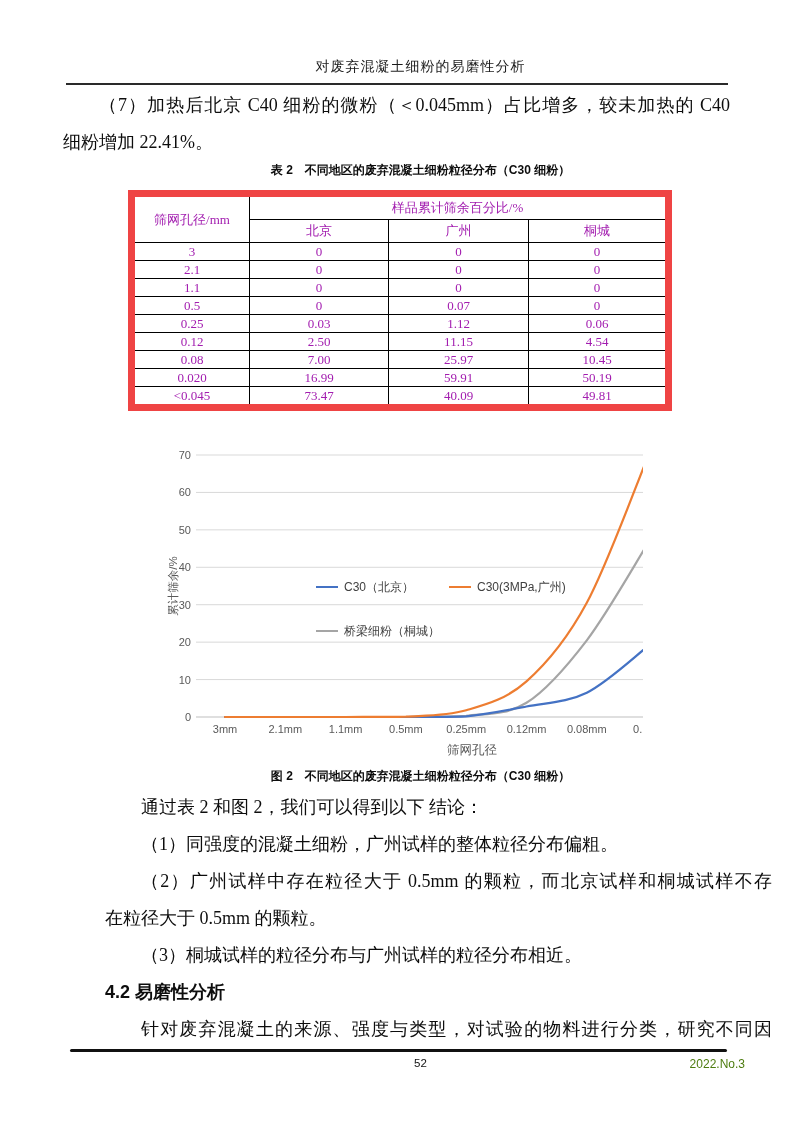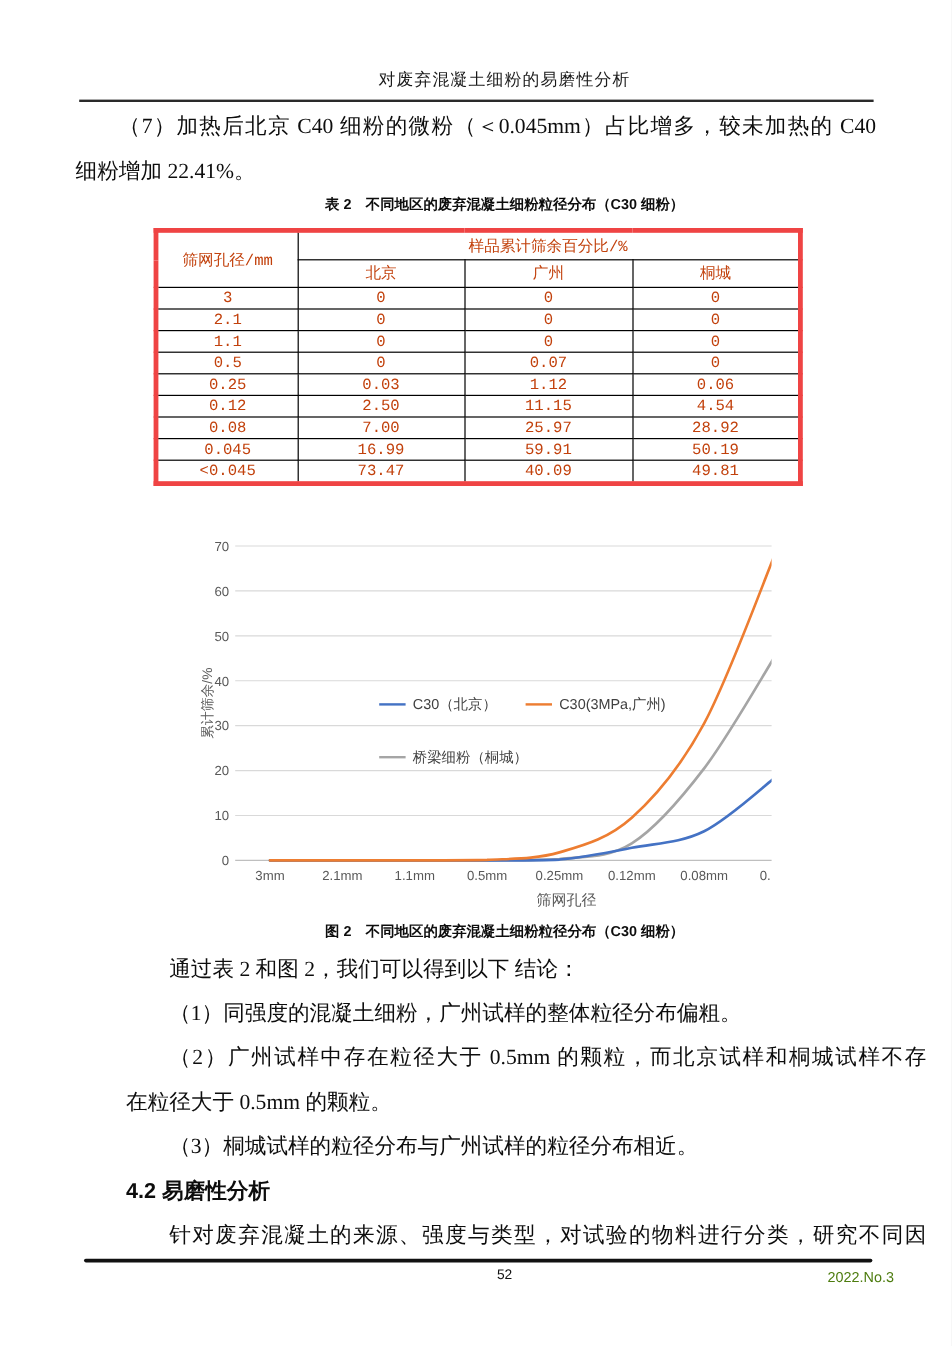--- a/index.html
+++ b/index.html
@@ -26,21 +26,21 @@
   
   .caption{
     position:absolute;left:0;width:100%;text-align:center;
     font-family:"Liberation Sans","DejaVu Sans",sans-serif;font-weight:bold;
     font-size:12px;color:#0d0d0d;
   }
 
   
   .data-table{
     position:absolute;top:190px;left:128px;border-collapse:collapse;
-    font-size:13px;color:#c2410c;table-layout:fixed;border:4px solid #ef4444;font-family:Liberation Mono, monospace;
+    font-size:13px;color:#a21caf;table-layout:fixed;border:7px solid #ef4444;
   }
   .data-table td,.data-table th{
     border:1px solid #000;text-align:center;vertical-align:middle;
     padding:0;font-weight:normal;overflow:hidden;white-space:nowrap;
   }
   .data-table th{height:22px;}
   .data-table td{height:17px;}
 
   
   .chart{position:absolute;top:446px;left:166px;width:477px;height:316px;overflow:hidden;background:#fff;}
@@ -131,24 +131,24 @@
         <tr>
           <td>0.12</td>
           <td>2.50</td>
           <td>11.15</td>
           <td>4.54</td>
         </tr>
         <tr>
           <td>0.08</td>
           <td>7.00</td>
           <td>25.97</td>
-          <td>28.92</td>
-        </tr>
-        <tr>
-          <td>0.045</td>
+          <td>10.45</td>
+        </tr>
+        <tr>
+          <td>0.020</td>
           <td>16.99</td>
           <td>59.91</td>
           <td>50.19</td>
         </tr>
         <tr>
           <td>&lt;0.045</td>
           <td>73.47</td>
           <td>40.09</td>
           <td>49.81</td>
         </tr>
@@ -180,21 +180,21 @@
         <text x="300.2" y="287" text-anchor="middle" fill="#595959" font-size="11px" font-family="&quot;Liberation Sans&quot;,&quot;DejaVu Sans&quot;,sans-serif">0.25mm</text>
         <text x="360.5" y="287" text-anchor="middle" fill="#595959" font-size="11px" font-family="&quot;Liberation Sans&quot;,&quot;DejaVu Sans&quot;,sans-serif">0.12mm</text>
         <text x="420.79999999999995" y="287" text-anchor="middle" fill="#595959" font-size="11px" font-family="&quot;Liberation Sans&quot;,&quot;DejaVu Sans&quot;,sans-serif">0.08mm</text>
         <text x="467.09999999999997" y="287" text-anchor="start" fill="#595959" font-size="11px" font-family="&quot;Liberation Sans&quot;,&quot;DejaVu Sans&quot;,sans-serif">0.</text>
         <text x="306" y="308" text-anchor="middle" fill="#595959" font-size="12.5px" font-family="&quot;Liberation Sans&quot;,&quot;DejaVu Sans&quot;,sans-serif">筛网孔径</text>
         <text transform="translate(11,140) rotate(-90)" text-anchor="middle" fill="#595959" font-size="11.5px" font-family="&quot;Liberation Sans&quot;,&quot;DejaVu Sans&quot;,sans-serif">累计筛余/%</text>
         <path d="M59,271C69.0,271.0 99.2,271.0 119.3,271.0C139.4,271.0 159.5,271.0 179.6,271.0C199.7,271.0 219.8,271.0 239.9,271.0C260.0,270.8 280.1,271.0 300.2,269.9C320.3,267.5 340.4,269.4 360.5,256.8C380.6,244.2 400.7,220.6 420.8,194.3C440.9,167.9 471.0,114.7 481.1,98.8" fill="none" stroke="#A5A5A5" stroke-width="2.2" stroke-linejoin="round" stroke-linecap="round"></path>
         <path d="M59,271C69.0,271.0 99.2,271.0 119.3,271.0C139.4,271.0 159.5,271.0 179.6,271.0C199.7,271.0 219.8,271.0 239.9,271.0C260.0,270.9 280.1,271.0 300.2,270.3C320.3,268.5 340.4,264.4 360.5,260.5C380.6,256.6 400.7,256.6 420.8,246.7C440.9,236.8 471.0,208.6 481.1,201.0" fill="none" stroke="#4472C4" stroke-width="2.2" stroke-linejoin="round" stroke-linecap="round"></path>
         <path d="M59,271C69.0,271.0 99.2,271.0 119.3,271.0C139.4,271.0 159.5,271.0 179.6,271.0C199.7,270.9 219.8,271.0 239.9,270.6C260.0,269.5 280.1,270.1 300.2,264.3C320.3,258.4 340.4,253.3 360.5,235.4C380.6,217.5 400.7,194.0 420.8,156.8C440.9,119.7 471.0,36.8 481.1,12.7" fill="none" stroke="#ED7D31" stroke-width="2.2" stroke-linejoin="round" stroke-linecap="round"></path>
       </svg>
-      <div class="legend-row" style="left: 150px; top: 133px;">
+      <div class="legend-row" style="left: 150px; top: 133px; gap: 11px;">
         <div class="legend-item">
           <span class="legend-line" style="border-top-color: rgb(68, 114, 196);"></span>
           <span class="legend-label">C30（北京）</span>
         </div>
         <div class="legend-item">
           <span class="legend-line" style="border-top-color: rgb(237, 125, 49);"></span>
           <span class="legend-label">C30(3MPa,广州)</span>
         </div>
       </div>
       <div class="legend-row" style="left: 150px; top: 145px; margin-top: 32px;">

